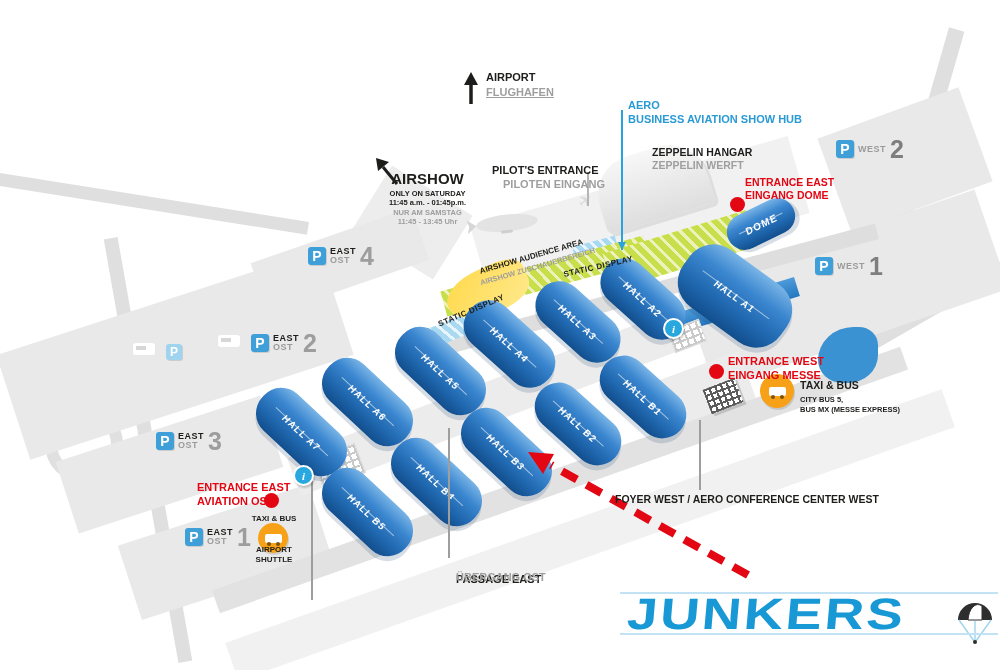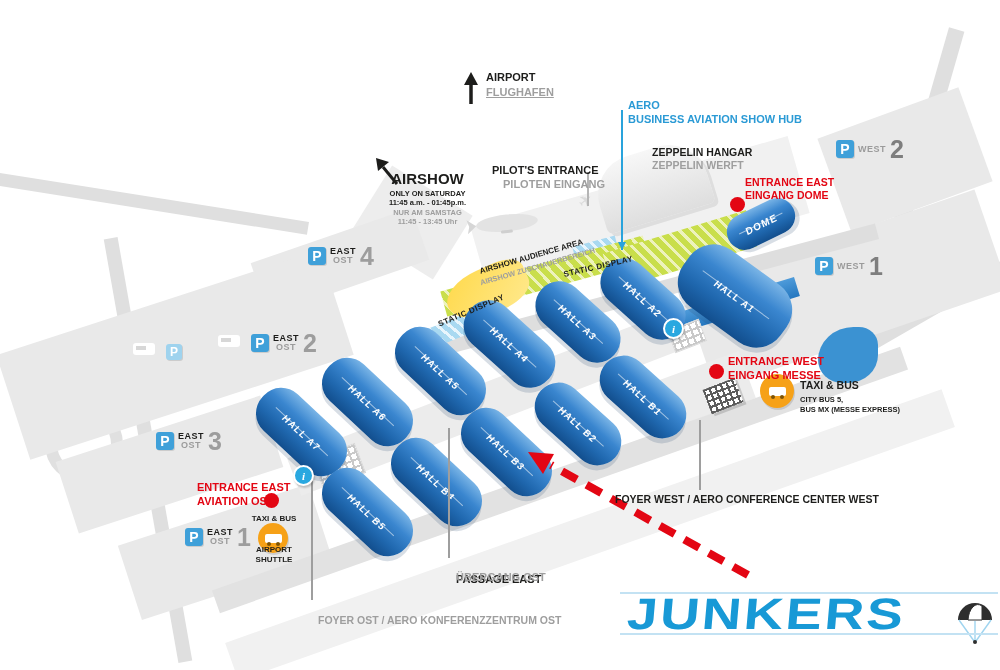--- a/index.html
+++ b/index.html
@@ -38,21 +38,21 @@
                          repeating-linear-gradient(0deg,#5b5b5b 0 2px,transparent 2px 6px);
         box-shadow:2px 3px 0 rgba(0,0,0,.15);}
   .pond{position:absolute;background:#3b92d2;border-radius:65% 35% 55% 45%;}
   .blueroof{position:absolute;background:linear-gradient(180deg,#4e9bda,#2577bf);}
   
   .picon{width:18px;height:18px;background:#3fa0d9;color:#fff;font-weight:bold;
         border-radius:3px;display:inline-flex;align-items:center;justify-content:center;
         font-size:14px;box-shadow:1px 1px 0 rgba(0,0,0,.12);}
   .picon.lite{background:#9fd3ee;width:16px;height:16px;font-size:12px;}
   .parking{position:absolute;display:flex;align-items:center;gap:4px;}
-  .pstack{display:flex;flex-direction:column;line-height:1;text-align:center;}
+  .pstack{display:flex;flex-direction:column;line-height:1;}
   .pregion{font-size:9px;font-weight:bold;color:#1d1d1b;letter-spacing:.5px;}
   .psub{font-size:9px;font-weight:bold;color:#9b9b9b;letter-spacing:.5px;}
   .pnum{font-size:25px;font-weight:bold;color:#9d9d9d;line-height:.8;}
   .reddot{position:absolute;width:15px;height:15px;border-radius:50%;background:#e30613;}
   .info{position:absolute;width:17px;height:17px;border-radius:50%;background:#29a8e0;
         border:2px solid #fff;color:#fff;font-style:italic;font-weight:bold;font-size:11px;
         display:flex;align-items:center;justify-content:center;box-shadow:1px 2px 2px rgba(0,0,0,.2);
         font-family:"Liberation Serif",serif;}
   .orange{position:absolute;border-radius:50%;background:#f6a117;
         display:flex;align-items:center;justify-content:center;box-shadow:1px 2px 0 rgba(0,0,0,.12);}
@@ -308,21 +308,20 @@
   <div class="t ctr" style="left:236px;top:545px;width:76px;">
     <div class="b fs8">AIRPORT</div>
     <div class="b fs8">SHUTTLE</div>
   </div>
 
   <div class="t b fs10" style="left:615px;top:493px;">FOYER WEST / AERO CONFERENCE CENTER WEST</div>
 
   <div class="t b fs11" style="left:456px;top:557px;margin-top:16px;">PASSAGE EAST</div>
   <div class="t g fs11" style="left:456px;top:571px;">ÜBERGANG OST</div>
 
-  <div class="t g fs10" style="left:318px;top:614px;">FOYER OST / AERO KONFERENZZENTRUM OST</div>
 
   <div id="logo">
     <div class="rule"></div>
     <div class="word">JUNKERS</div>
     <div class="rule" style="margin-top:1px;"></div>
   </div>
 
 </div>
 
 </body></html>

